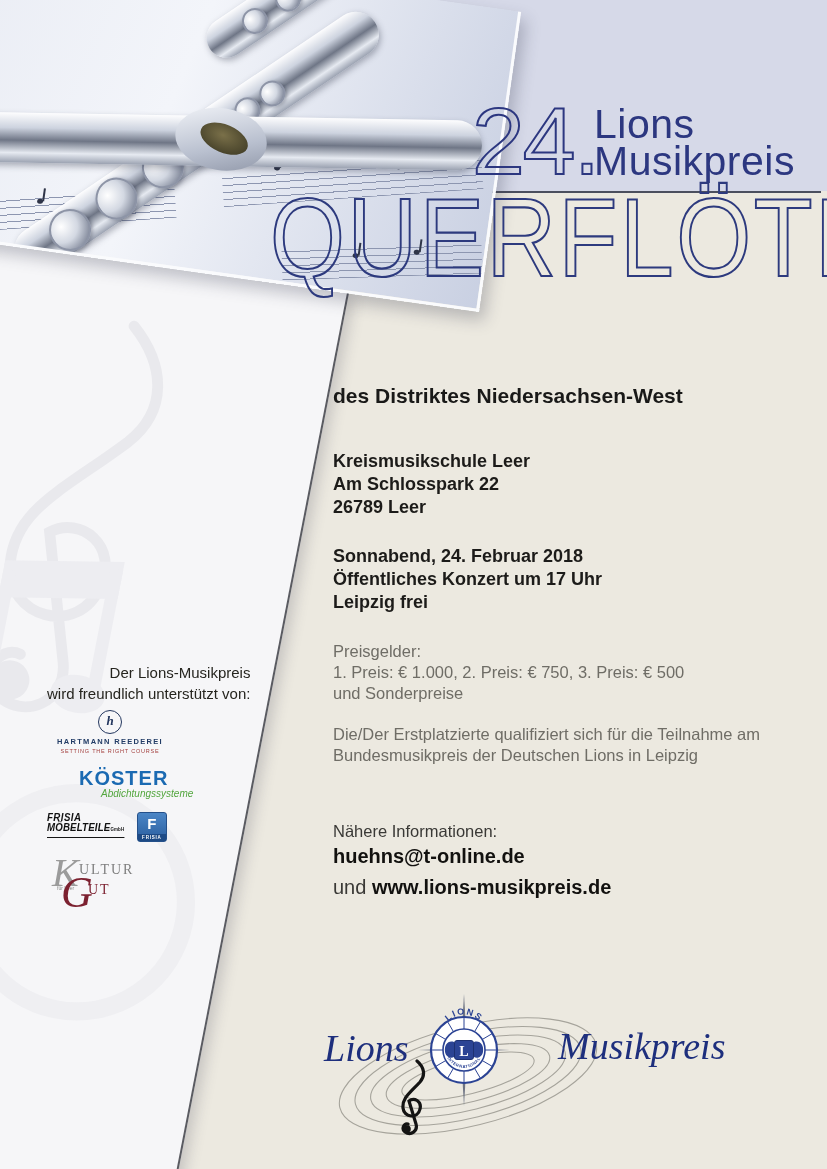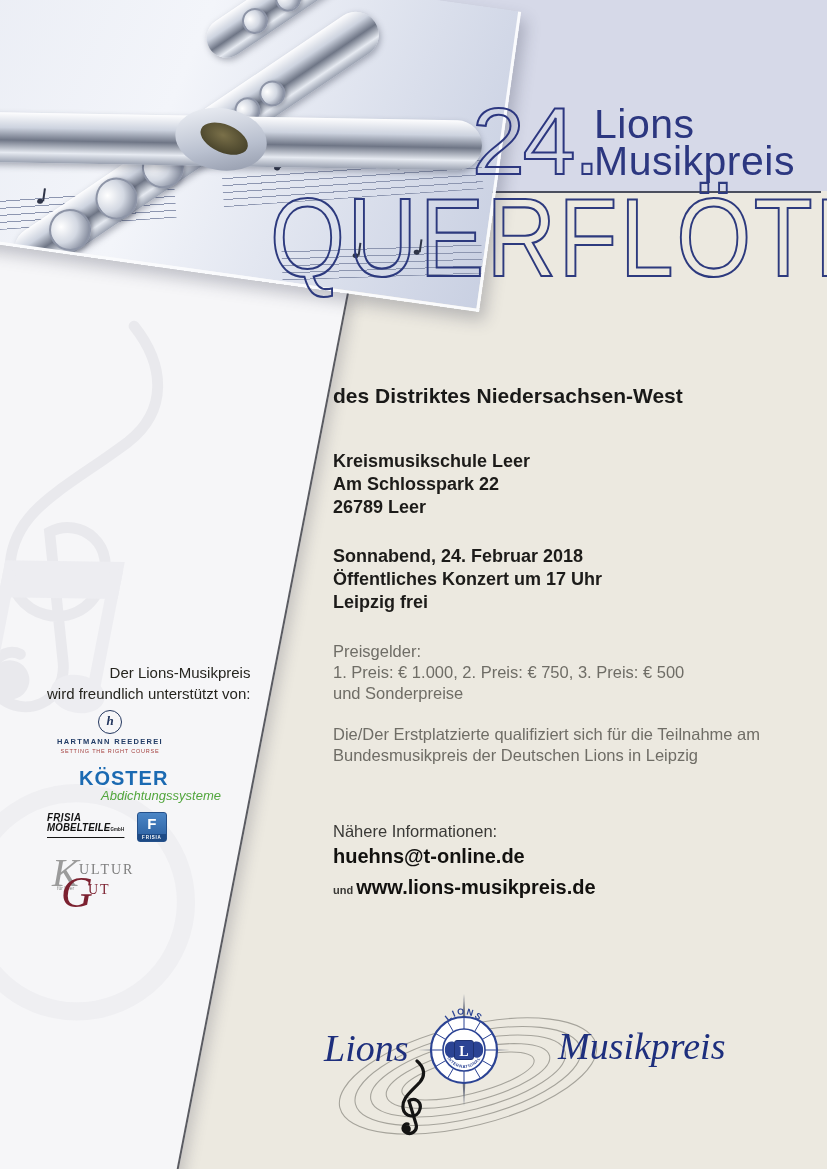--- a/index.html
+++ b/index.html
@@ -52,33 +52,33 @@
   
   .abs{position:absolute;z-index:6;}
   .subtitle{left:333px;top:384px;font-size:21px;font-weight:bold;color:#191918;}
   .block{left:333px;font-size:18px;font-weight:bold;color:#1c1b19;line-height:23px;}
   .venue{top:450px;} .event{top:545px;}
   .gray{left:333px;font-size:16.5px;color:#6f6d66;line-height:21px;}
   .prizes{top:641px;} .qual{top:724px;}
   .infoh{left:333px;top:822px;font-size:16.5px;color:#3a3936;}
   .email{left:333px;top:845px;font-size:20px;font-weight:bold;color:#12110f;}
   .webline{left:333px;top:876px;font-size:20px;font-weight:bold;color:#12110f;}
-  .und{font-size:11px;font-weight:bold;color:#3a3936;text-align:right;}
+  .und{font-size:20px;font-weight:normal;color:#3a3936;text-align:right;}
 
   
   .spintro{left:47px;top:662px;font-size:15px;line-height:21px;color:#26251f;text-align:right;}
   .hartmann{left:47px;top:710px;width:126px;text-align:center;}
   .hcircle{width:22px;height:22px;border:1.5px solid #24375f;border-radius:50%;margin:0 auto 3px;
            color:#24375f;font-family:"Liberation Serif",serif;font-style:italic;font-weight:bold;
            font-size:13px;line-height:20px;}
   .hname{font-size:7.5px;letter-spacing:1.3px;color:#223c66;font-weight:bold;white-space:nowrap;}
   .htag{font-size:5.5px;letter-spacing:0.8px;color:#a33f3d;margin-top:2px;white-space:nowrap;}
   .koester{left:62px;top:767px;margin-left:17px;}
   .kname{font-size:20px;font-weight:bold;color:#1b6ab2;letter-spacing:1px;}
-  .ksub{font-size:13px;font-style:italic;color:#52a63d;margin-top:-2px;margin-left:22px;}
+  .ksub{font-size:10px;font-style:italic;color:#52a63d;margin-top:-2px;margin-left:22px;}
   .frisia{left:47px;top:812px;display:flex;align-items:flex-start;}
   .ftext{border-bottom:1.5px solid #151515;padding-bottom:2px;transform:scaleX(0.88);transform-origin:left top;}
   .f1{font-size:11px;font-weight:bold;font-style:italic;color:#111;line-height:10px;letter-spacing:0.5px;}
   .f2{font-size:11px;font-weight:bold;font-style:italic;color:#111;line-height:11px;letter-spacing:0.2px;}
   .fgmbh{font-size:5px;font-style:normal;}
   .fbadge{position:relative;width:28px;height:28px;margin-left:2px;border-radius:3px;border:1px solid #24508a;
           background:linear-gradient(180deg,#4b86c6 0%,#2a5d9e 100%);text-align:center;}
   .fF{color:#fff;font-weight:bold;font-size:15px;line-height:22px;}
   .fstrip{position:absolute;left:0;right:0;bottom:0;height:7px;background:#1d4a85;color:#fff;
           font-size:4.5px;font-weight:bold;letter-spacing:0.8px;line-height:7px;}

